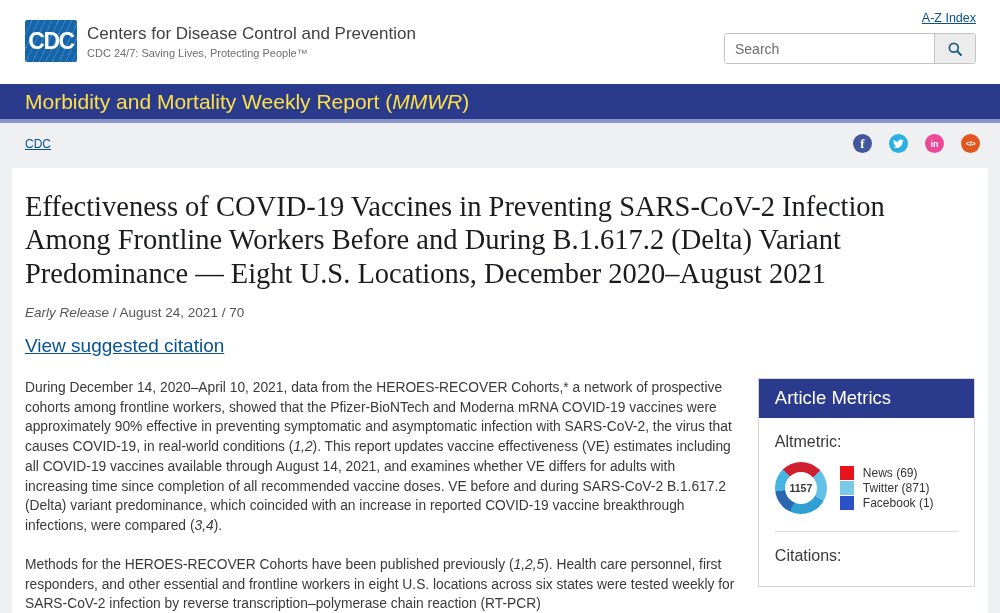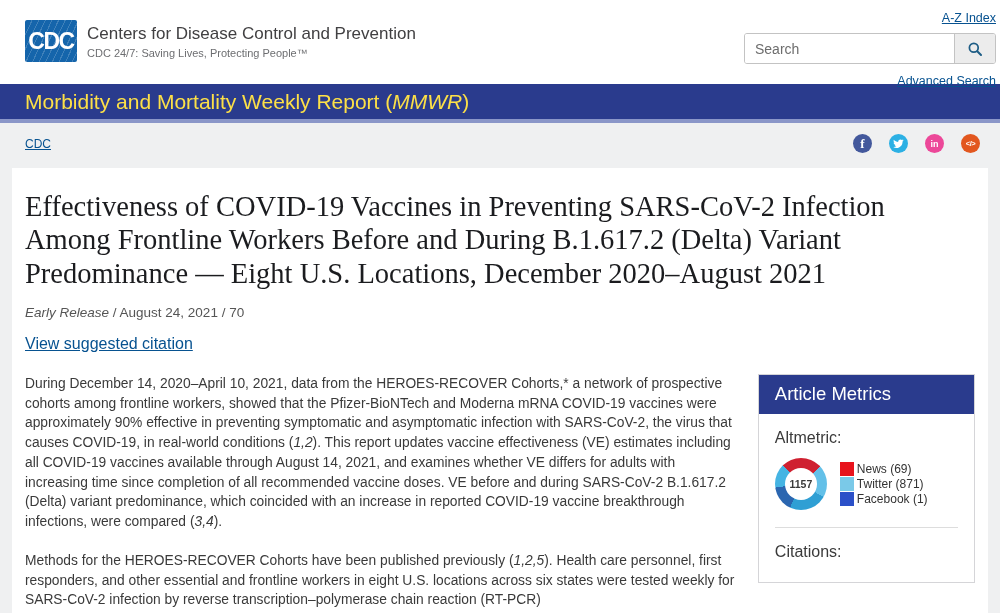--- a/index.html
+++ b/index.html
@@ -9,21 +9,21 @@
 
   
   .header { background: #fff; height: 84px; position: relative; }
   .logo { position: absolute; left: 25px; top: 20px; display: flex; align-items: center; text-decoration: none; }
   .logo-box { width: 52px; height: 42px; background: #1565ab; color: #fff; display: flex; align-items: center; justify-content: center;
               font-weight: bold; font-size: 23px; letter-spacing: -1.5px; border-radius: 2px;
               background-image: repeating-linear-gradient(115deg, rgba(255,255,255,.18) 0 1px, transparent 1px 6px); }
   .logo-text { margin-left: 10px; }
   .logo-title { font-size: 17px; color: #414042; }
   .logo-tagline { font-size: 11px; color: #6d6e71; margin-top: 3px; }
-  .header-right { position: absolute; right: 4px; top: 8px; width: 252px; }
+  .header-right { position: absolute; right: 24px; top: 8px; width: 252px; }
   .az-row { text-align: right; }
   .link { color: #075290; text-decoration: underline; font-size: 12.5px; }
   .searchbar { display: flex; margin-top: 7px; height: 31px; border: 1px solid #c3c3c3; border-radius: 3px; overflow: hidden; background: #fff; }
   .searchbar input { flex: 1; border: none; outline: none; padding: 0 10px; font-size: 14px; color: #444; font-family: "Liberation Sans", sans-serif; }
   .searchbar input::placeholder { color: #6d6d6d; }
   .search-btn { width: 41px; background: #ececec; border: none; border-left: 1px solid #c3c3c3; display: flex; align-items: center; justify-content: center; cursor: pointer; }
   .adv-row { text-align: right; margin-top: 7px; }
 
   
   .banner { background: #2a3b8d; border-bottom: 4px solid #8a96c8; height: 39px; display: flex; align-items: center; padding-left: 25px; }
@@ -57,21 +57,21 @@
   .metrics-header { background: #2a3b8d; color: #fff; font-size: 18.5px; padding: 8px 16px 9px; }
   .metrics-body { padding: 15px 16px 10px; }
   .mlabel { font-size: 16px; color: #3a3a3a; margin-bottom: 11px; }
   .altrow { display: flex; gap: 13px; align-items: center; margin-bottom: 4px; }
   .donut { width: 52px; height: 52px; border-radius: 50%; position: relative; flex-shrink: 0;
            background: conic-gradient(from 0deg, #cf2030 0deg 48deg, #63c0e8 48deg 120deg, #2f9fd4 120deg 205deg, #2b66b0 205deg 262deg, #45b4e3 262deg 316deg, #cf2030 316deg 360deg); }
   .donut-center { position: absolute; inset: 10px; background: #fff; border-radius: 50%; display: flex; align-items: center; justify-content: center;
                   font-size: 10.5px; font-weight: bold; color: #3a3a3a; }
   .legend-item { display: flex; align-items: center; margin-bottom: 1px; }
   .sq { width: 14px; height: 14px; flex-shrink: 0; }
-  .legend-label { font-size: 12px; color: #333; margin-left: 3px; white-space: nowrap; }
+  .legend-label { font-size: 12px; color: #333; margin-left: 9px; white-space: nowrap; }
   .mdivider { border: none; border-top: 1px solid #ddd; margin: 17px 0 15px; }
 </style>
 </head>
 <body>
 
 <div class="header">
   <a class="logo">
     <span class="logo-box">
         <span>CDC</span>
       </span>
@@ -86,21 +86,20 @@
       <input type="text" placeholder="Search" style="">
       <button class="search-btn">
         <span style="display:flex">
           <svg width="16" height="16" viewBox="0 0 20 20">
               <circle cx="8.5" cy="8.5" r="5.5" fill="none" stroke="#1f5e86" stroke-width="2.2"></circle>
               <line x1="12.8" y1="12.8" x2="17.5" y2="17.5" stroke="#1f5e86" stroke-width="2.6" stroke-linecap="round"></line>
             </svg>
         </span>
       </button>
     </div>
-    <div class="adv-row"><a class="link">Advanced Search</a></div>
   </div>
 </div>
 
 <div class="banner">
   <h1><span>Morbidity and Mortality Weekly Report (</span><em>MMWR</em><span>)</span></h1>
 </div>
 
 <div class="crumbbar">
   <a class="link crumb">CDC</a>
   <div class="social">
@@ -114,21 +113,21 @@
     <span class="sicon sy">&lt;/&gt;</span>
   </div>
 </div>
 
 <div class="main">
   <h2 class="title">Effectiveness of COVID-19 Vaccines in Preventing SARS-CoV-2 Infection Among Frontline Workers Before and During B.1.617.2 (Delta) Variant Predominance — Eight U.S. Locations, December 2020–August 2021</h2>
 
   <p class="dateline"><em>Early Release</em><span> / August 24, 2021 / 70</span></p>
 
 
-  <p class="citation-row"><a class="link" style="font-size:16px">View suggested citation</a></p>
+  <p class="citation-row"><a class="link" style="font-size:19px">View suggested citation</a></p>
 
   <div class="cols">
     <div class="bodycol">
       <p><span>During December 14, 2020–April 10, 2021, data from the HEROES-RECOVER Cohorts,* a network of prospective cohorts among frontline workers, showed that the Pfizer-BioNTech and Moderna mRNA COVID-19 vaccines were approximately 90% effective in preventing symptomatic and asymptomatic infection with SARS-CoV-2, the virus that causes COVID-19, in real-world conditions (</span><em>1,2</em><span>). This report updates vaccine effectiveness (VE) estimates including all COVID-19 vaccines available through August 14, 2021, and examines whether VE differs for adults with increasing time since completion of all recommended vaccine doses. VE before and during SARS-CoV-2 B.1.617.2 (Delta) variant predominance, which coincided with an increase in reported COVID-19 vaccine breakthrough infections, were compared (</span><em>3,4</em><span>).</span></p>
       <p><span>Methods for the HEROES-RECOVER Cohorts have been published previously (</span><em>1,2,5</em><span>). Health care personnel, first responders, and other essential and frontline workers in eight U.S. locations across six states were tested weekly for SARS-CoV-2 infection by reverse transcription–polymerase chain reaction (RT-PCR)</span></p>
     </div>
 
     <aside class="metrics">
       <div class="metrics-header">Article Metrics</div>
       <div class="metrics-body">

